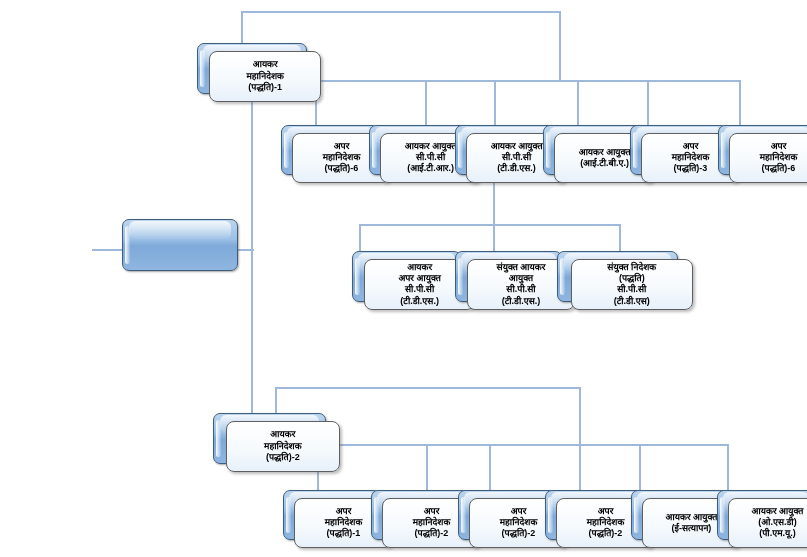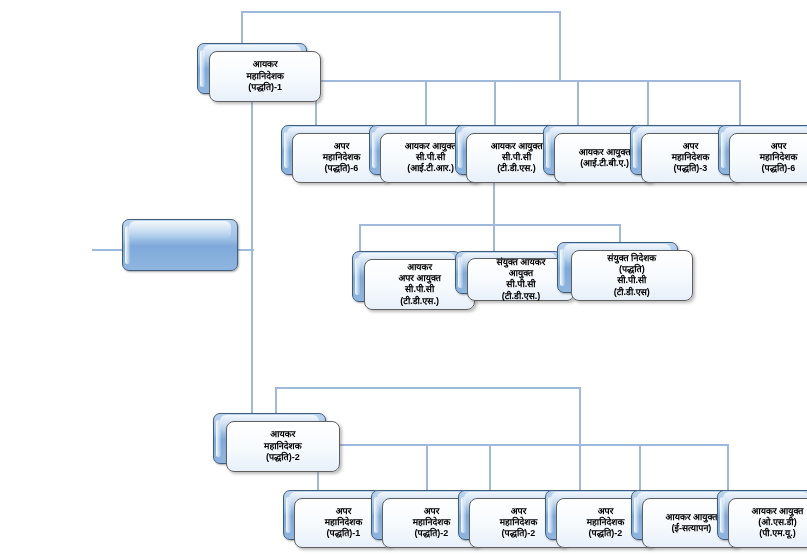--- a/index.html
+++ b/index.html
@@ -138,30 +138,30 @@
     </div>
     <div class="node" style="left: 352px; top: 251px; width: 91px; height: 59px;">
       <div class="back"></div>
       <div class="front">
         <div class="tline">आयकर</div>
         <div class="tline">अपर आयुक्त</div>
         <div class="tline">सी.पी.सी</div>
         <div class="tline">(टी.डी.एस.)</div>
       </div>
     </div>
-    <div class="node" style="left: 455px; top: 251px; width: 88px; height: 50px;">
+    <div class="node" style="left: 455px; top: 251px; width: 88px; height: 59px;">
       <div class="back"></div>
       <div class="front">
         <div class="tline">संयुक्त आयकर</div>
         <div class="tline">आयुक्त</div>
         <div class="tline">सी.पी.सी</div>
         <div class="tline">(टी.डी.एस.)</div>
       </div>
     </div>
-    <div class="node" style="left: 557px; top: 242px; width: 104px; height: 59px;">
+    <div class="node" style="left: 557px; top: 251px; width: 104px; height: 59px;">
       <div class="back"></div>
       <div class="front">
         <div class="tline">संयुक्त निदेशक</div>
         <div class="tline">(पद्धति)</div>
         <div class="tline">सी.पी.सी</div>
         <div class="tline">(टी.डी.एस)</div>
       </div>
     </div>
     <div class="node" style="left: 213px; top: 413px; width: 95px; height: 59px;">
       <div class="back"></div>

